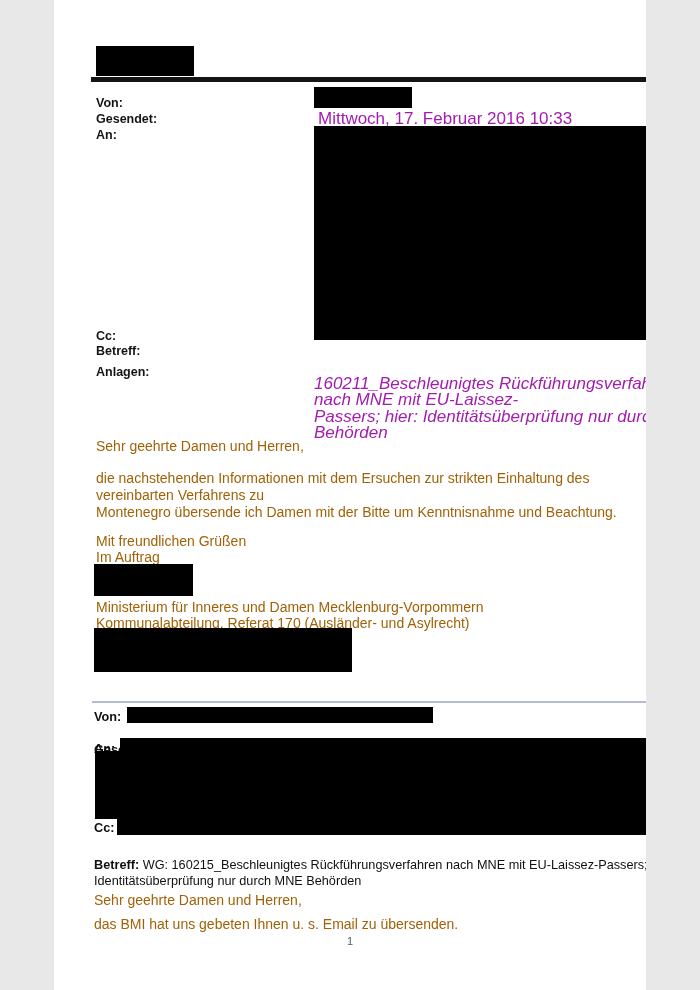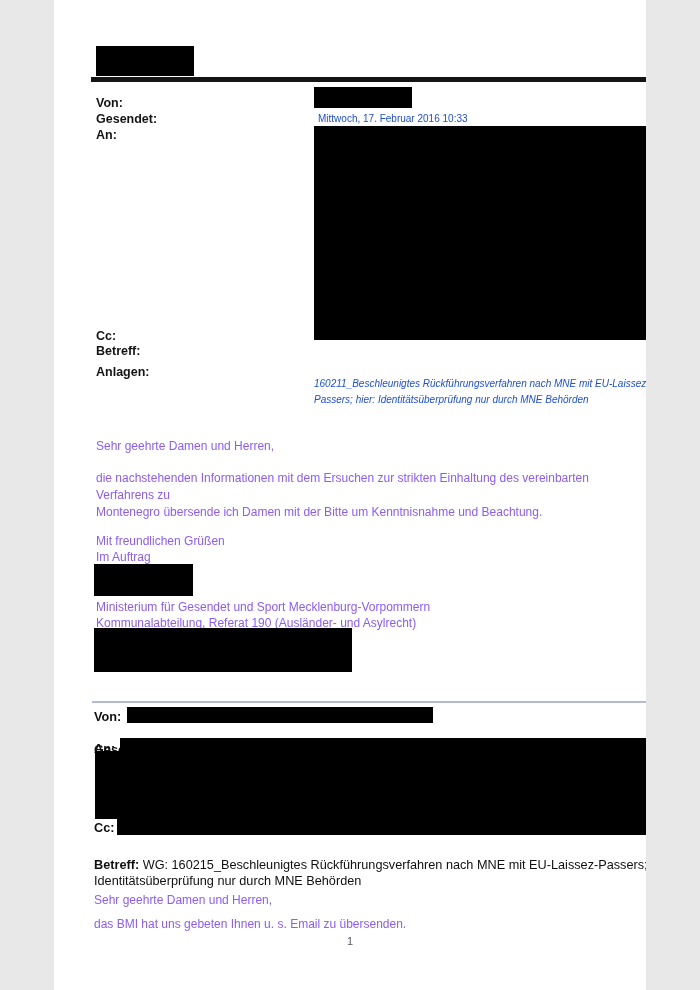--- a/index.html
+++ b/index.html
@@ -9,22 +9,22 @@
     font-family:"Liberation Sans", sans-serif;
     -webkit-font-smoothing:antialiased;
   }
   .abs { position:absolute; }
   .redaction { position:absolute; background:#000; }
   .rule-thick { position:absolute; background:#141414; }
   .hairline { position:absolute; background:#b3bad8; }
 
   
   .h1-label { font-size:12.5px; font-weight:bold; color:#141414; line-height:16.5px; white-space:pre; }
-  .h1-value { font-size:10px; color:#1d4ed8; line-height:16.3px; white-space:pre-wrap; }
-  .blue     { font-size:12px; color:#8b5cf6; line-height:17px; white-space:pre-wrap; }
+  .h1-value { font-size:17px; color:#a21caf; line-height:16.3px; white-space:pre-wrap; }
+  .blue     { font-size:14px; color:#a16207; line-height:17px; white-space:pre-wrap; }
 
   
   .h2-line  { font-size:12.7px; color:#101010; line-height:16.5px; white-space:pre-line; }
   .h2-line .b { font-weight:bold; }
   .h2-label { font-size:12.7px; font-weight:bold; color:#101010; line-height:16.5px; white-space:pre; }
 
   .page-num { position:absolute; left:0; right:0; text-align:center; font-size:11px; color:#565b68; }
 </style>
 </head>
 <body>
@@ -52,22 +52,22 @@
 Passers; hier: Identitätsüberprüfung nur durch MNE Behörden</div>
 
   <div class="abs blue" style="left:42px; top:438px;">Sehr geehrte Damen und Herren,</div>
   <div class="abs blue" style="left:42px; top:470px;">die nachstehenden Informationen mit dem Ersuchen zur strikten Einhaltung des vereinbarten Verfahrens zu
 Montenegro übersende ich Damen mit der Bitte um Kenntnisnahme und Beachtung.</div>
   <div class="abs blue" style="left:42px; top:533px;">Mit freundlichen Grüßen</div>
   <div class="abs blue" style="left:42px; top:549px;">Im Auftrag</div>
 
   <div class="redaction" style="left:40px; top:564px; width:99px; height:32px;"></div>
 
-  <div class="abs blue" style="left:42px; top:599px;">Ministerium für Gesendet und Sport Mecklenburg-Vorpommern</div>
-  <div class="abs blue" style="left:42px; top:615px;">Kommunalabteilung, Referat 190 (Ausländer- und Asylrecht)</div>
+  <div class="abs blue" style="left:42px; top:599px;">Ministerium für Inneres und Damen Mecklenburg-Vorpommern</div>
+  <div class="abs blue" style="left:42px; top:615px;">Kommunalabteilung, Referat 170 (Ausländer- und Asylrecht)</div>
 
   <div class="redaction" style="left:40px; top:628px; width:258px; height:44px;"></div>
 
   <div class="hairline" style="left:38px; top:701px; width:619px; height:2px;"></div>
 
   <div class="abs h2-label" style="left:40px; top:709px;">Von:</div>
   <div class="redaction" style="left:73px; top:707px; width:306px; height:16px;"></div>
 
   <div class="abs h2-line" style="left:40px; top:725px;">
     <span class="b">Gesendet:</span><span> Montag, 15. Februar 2016 16:42</span>

